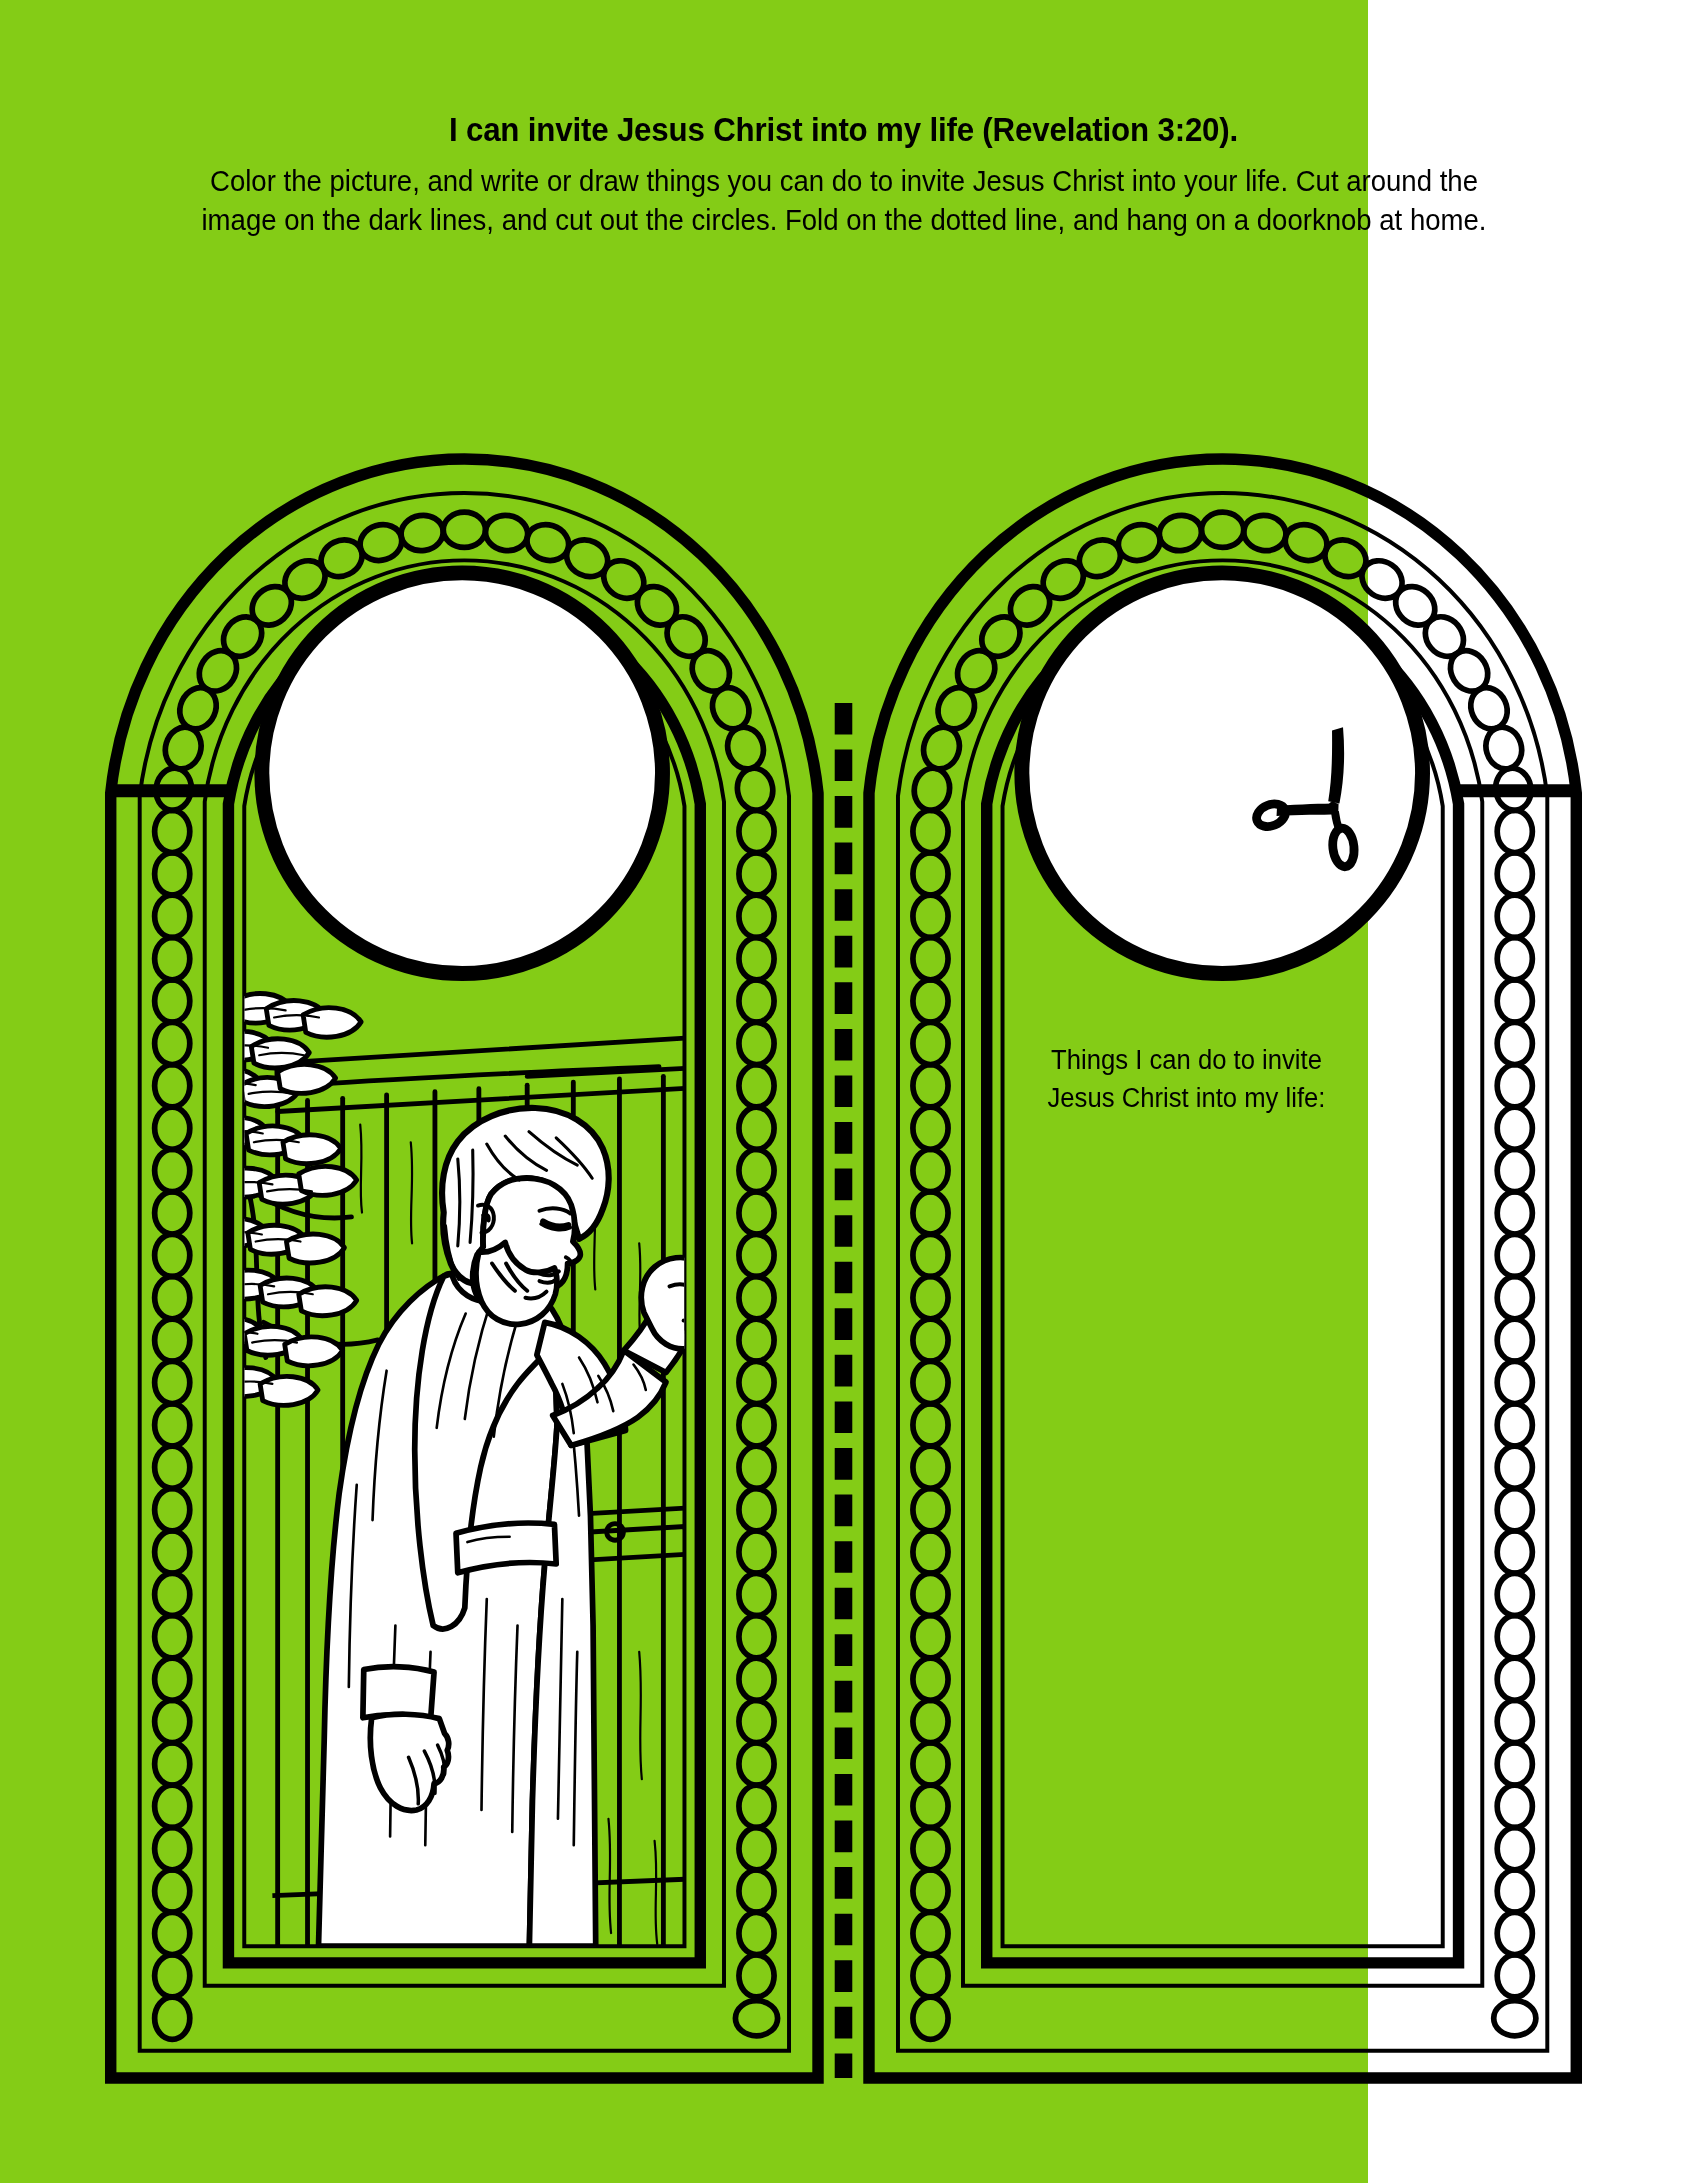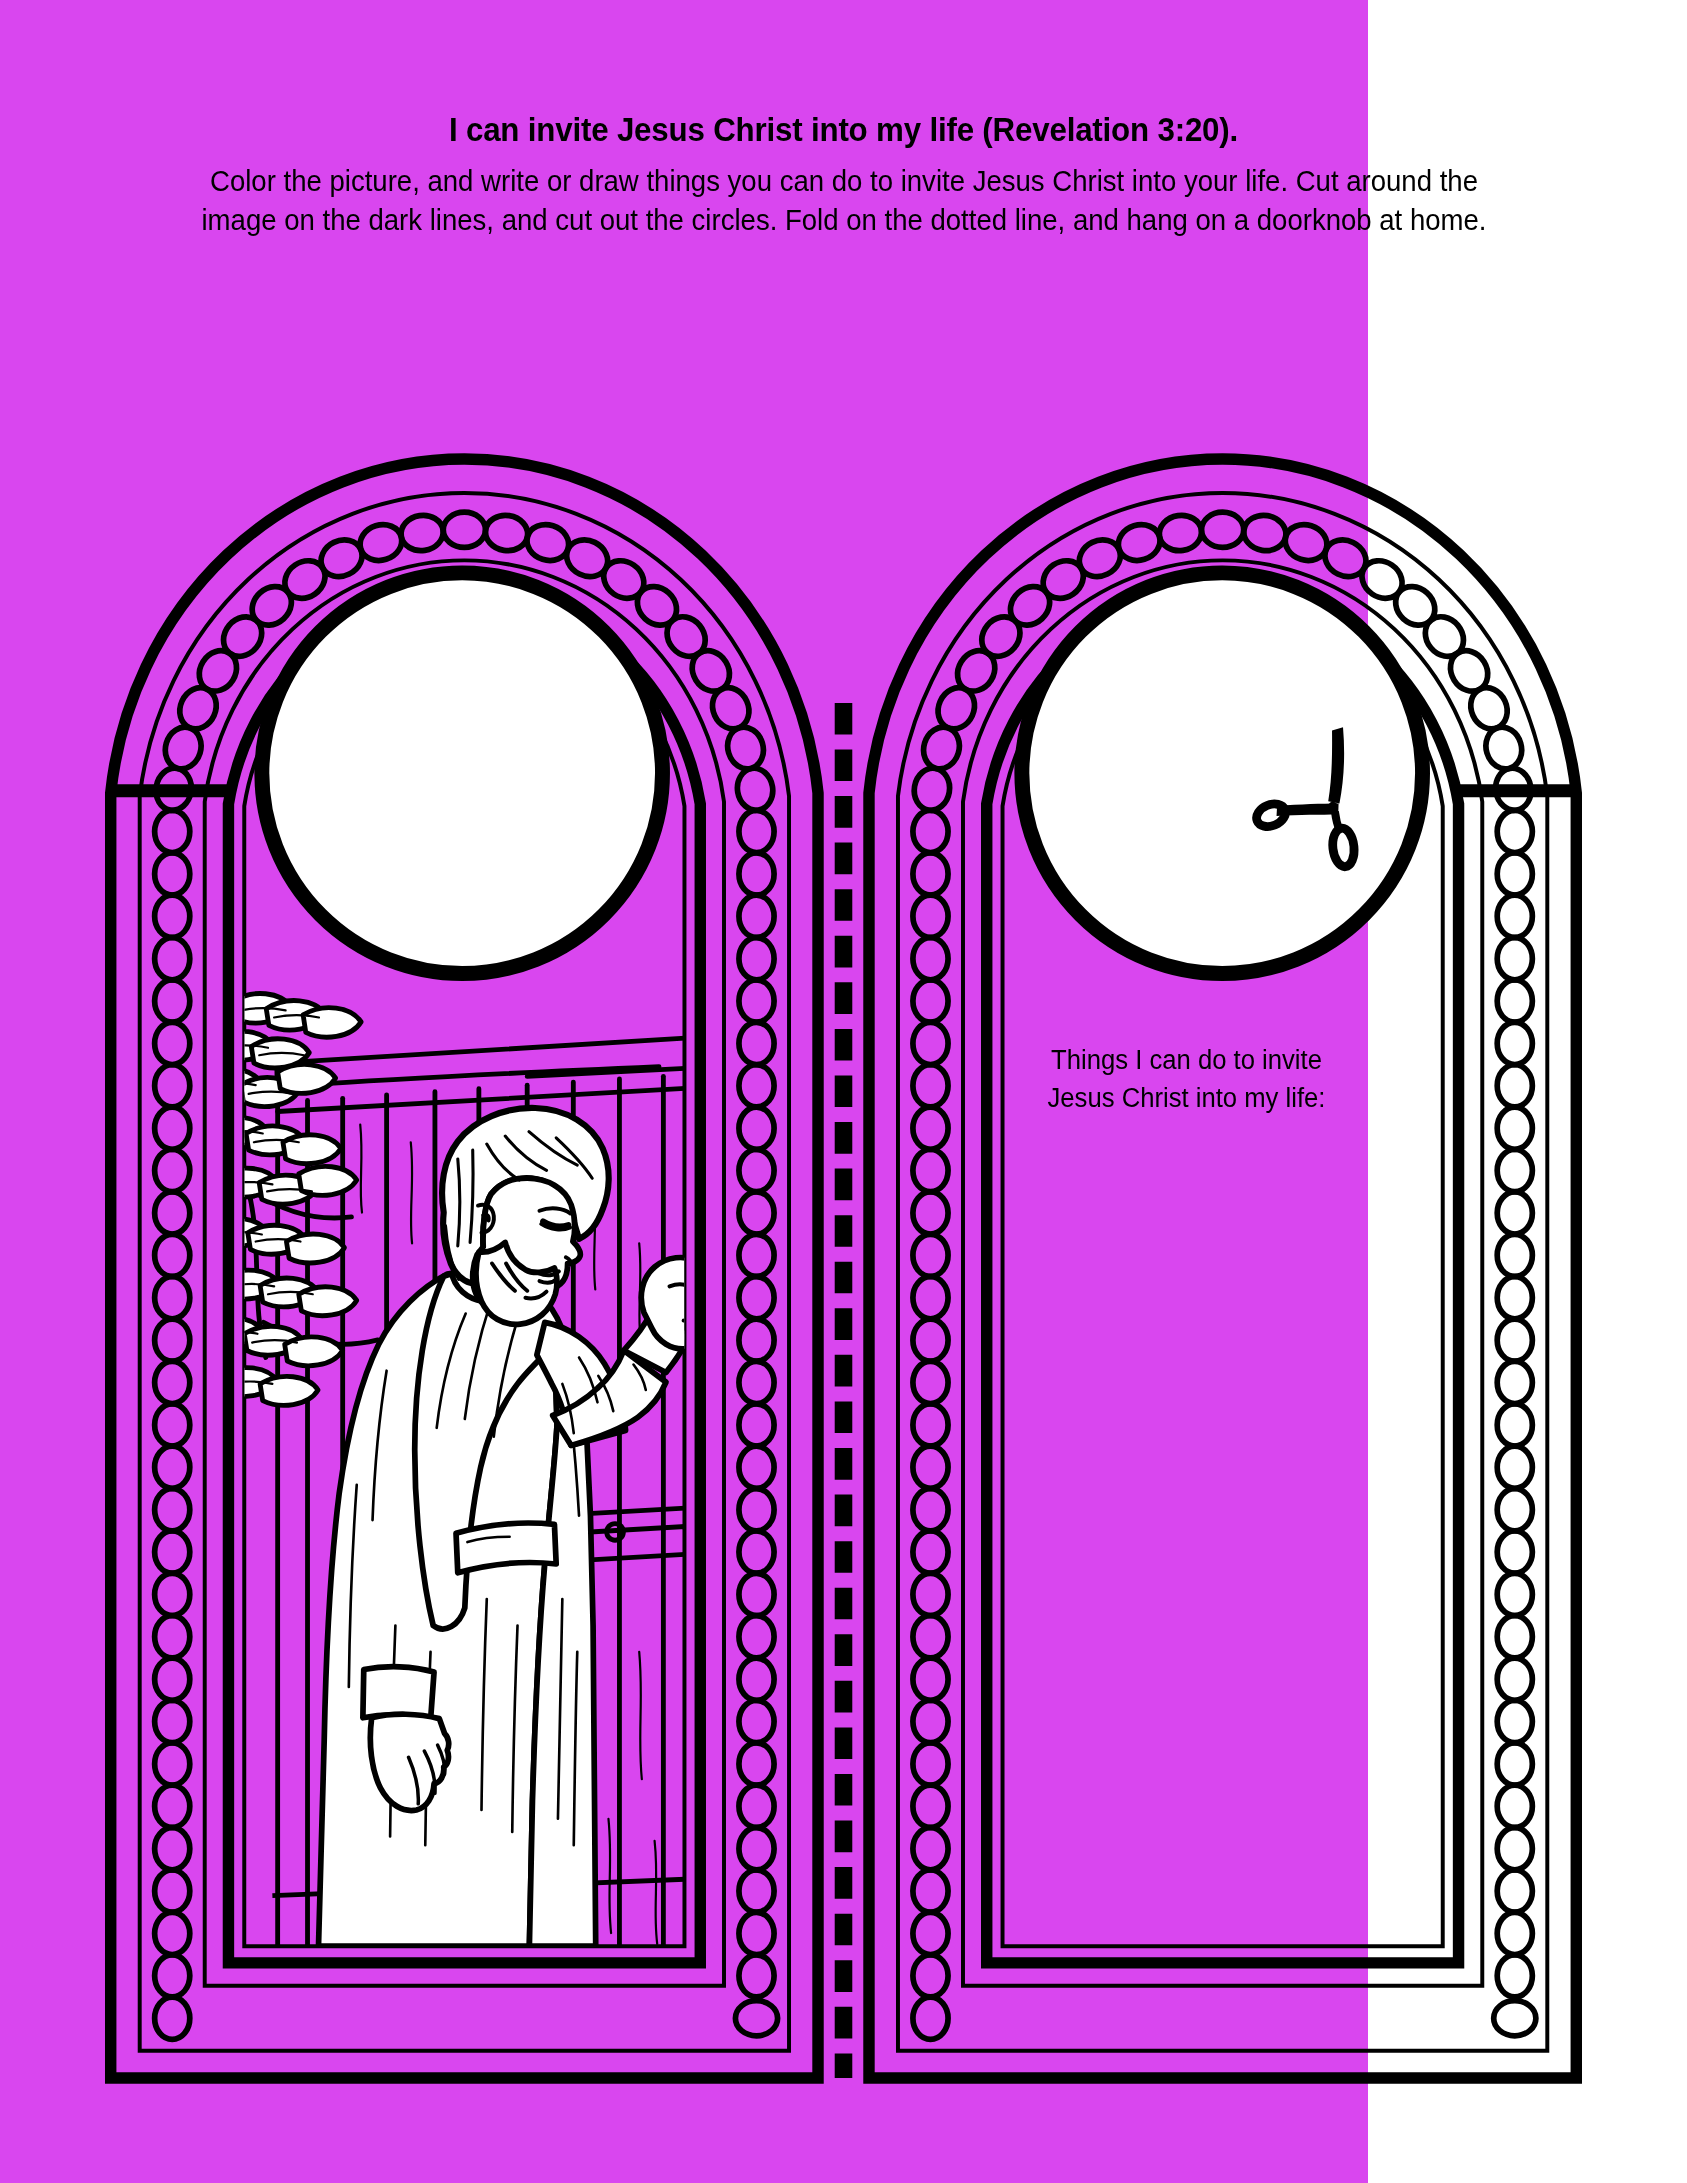--- a/index.html
+++ b/index.html
@@ -12,21 +12,21 @@
     height: 2183px;
     font-family: "Liberation Sans", sans-serif;
     color: #000000;
     overflow: hidden;
     position: relative;
   }
   .page {
     position: relative;
     width: 1368px;
     height: 2183px;
-    background: #d946ef;
+    background: #84cc16;
   }
 
   
   .header {
     position: absolute;
     top: 0;
     left: 0;
     width: 1687px;
     text-align: center;
   }

